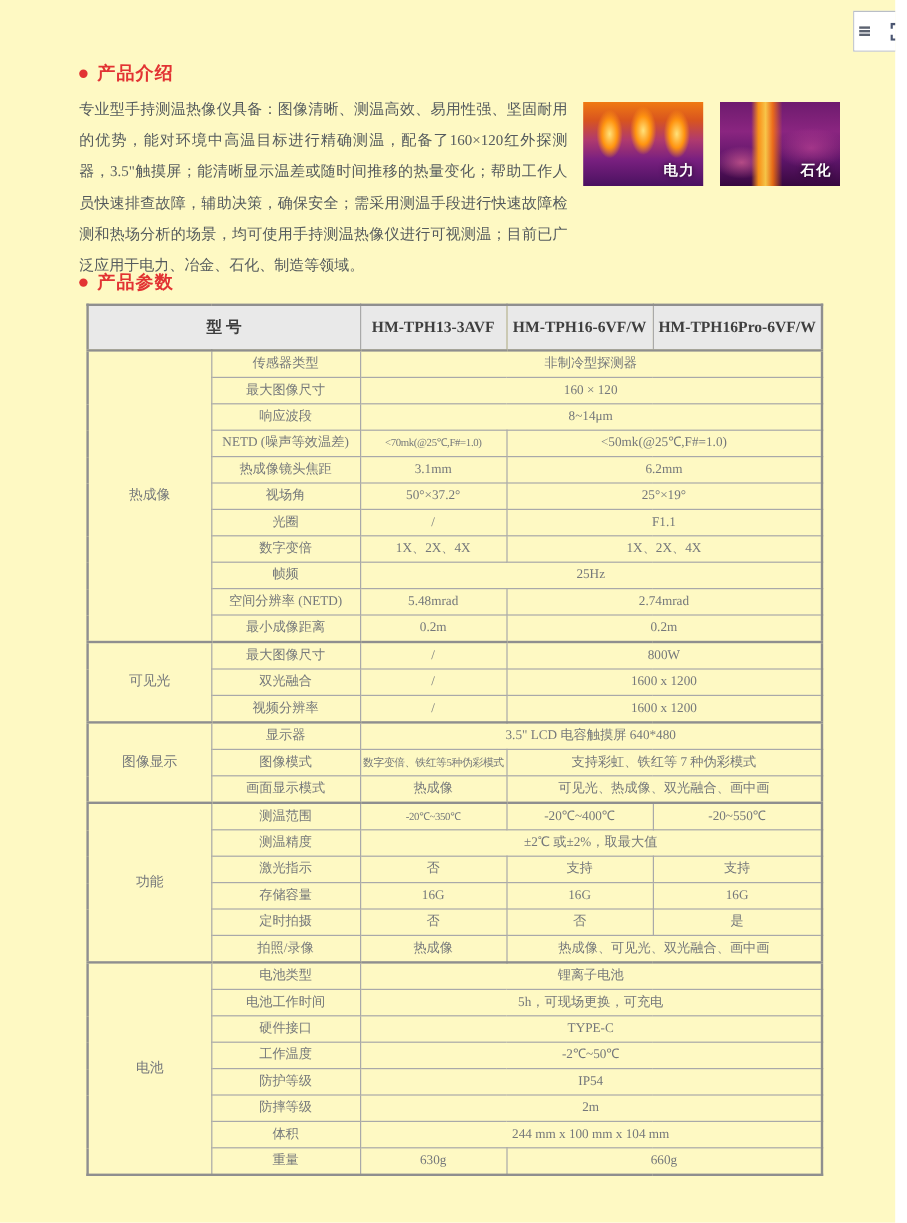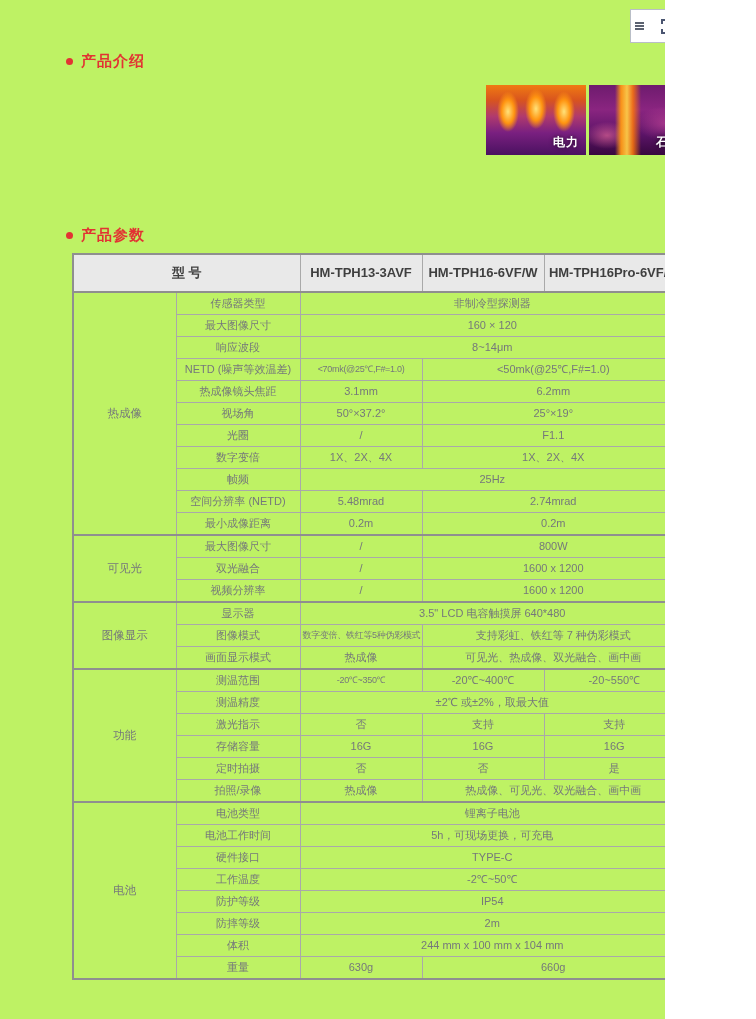--- a/index.html
+++ b/index.html
@@ -1,17 +1,17 @@
 <!DOCTYPE html>
 <html><head>
 <meta charset="utf-8">
 <style>
   html,body{margin:0;padding:0;background:#fff;}
-  .page{position:relative;width:665px;height:1019px;background:#bef264;overflow:hidden;
-        font-family:Liberation Sans, sans-serif;}
+  .page{position:relative;width:746px;height:1019px;background:#fef9c3;overflow:hidden;
+        font-family:Liberation Serif, serif;}
 
   
   .viewer-toolbar{position:absolute;top:9px;right:-25px;width:60px;height:34px;background:#fff;
       border:1px solid #b9bec7;display:flex;align-items:stretch;box-sizing:border-box;}
   .viewer-toolbar button{background:#fff;border:none;margin:0;padding:0;display:flex;
       align-items:center;justify-content:center;cursor:pointer;}
   .vt-menu{width:17px;border-right:1px solid #ccd0d6;}
   .bars{display:inline-block;width:9px;}
   .bars i{display:block;height:1.6px;background:#5b6270;margin:1.7px 0;}
   .vt-cap{flex:1;}
@@ -21,21 +21,21 @@
       color:#e23333;font-size:15px;font-weight:bold;letter-spacing:1px;}
   .section-title .bullet{width:7px;height:7px;border-radius:50%;background:#e23333;flex:0 0 auto;}
   .t1{top:52px;} .t2{top:226px;}
 
   
   .intro-text{position:absolute;left:66px;top:78px;width:407px;margin:0;
       font-size:12.5px;line-height:26px;color:#555b5e;text-align:justify;}
 
   
   .thermal-grid{position:absolute;left:486px;top:85px;display:grid;
-      grid-template-columns:100px 100px;grid-auto-rows:70px;gap:3px;}
+      grid-template-columns:100px 100px;grid-auto-rows:70px;gap:14px;}
   .thermal{position:relative;overflow:hidden;}
   .tlabel{position:absolute;right:7px;bottom:4px;color:#fff;font-size:12px;font-weight:bold;
       text-shadow:0 0 4px rgba(0,0,0,.7);letter-spacing:1px;}
   .t-power{background:
       radial-gradient(ellipse 14px 26px at 22% 38%, #ffe27a, #ff9410 45%, rgba(200,60,140,0) 78%),
       radial-gradient(ellipse 14px 26px at 50% 34%, #ffe27a, #ff9410 45%, rgba(200,60,140,0) 78%),
       radial-gradient(ellipse 14px 26px at 78% 38%, #ffe27a, #ff9410 45%, rgba(200,60,140,0) 78%),
       linear-gradient(180deg,#f07a12 0%,#d8541f 22%,#b03a6e 45%,#7a2080 68%,#4a1160 100%);}
   .t-metal{background:
       radial-gradient(ellipse 36px 20px at 45% 56%, #fff8c8, #ffd23a 28%, #ff7f00 52%, #cf3a1a 72%, rgba(60,10,70,0) 95%),
@@ -90,20 +90,21 @@
         </g>
       </svg>
     </button>
   </div>
 
   <div class="section-title t1">
     <span class="bullet"></span>
     <span>产品介绍</span>
   </div>
 
+  <p class="intro-text">专业型手持测温热像仪具备：图像清晰、测温高效、易用性强、坚固耐用的优势，能对环境中高温目标进行精确测温，配备了160×120红外探测器，3.5"触摸屏；能清晰显示温差或随时间推移的热量变化；帮助工作人员快速排查故障，辅助决策，确保安全；需采用测温手段进行快速故障检测和热场分析的场景，均可使用手持测温热像仪进行可视测温；目前已广泛应用于电力、冶金、石化、制造等领域。</p>
 
   <div class="thermal-grid">
     <div class="thermal t-power">
       <span class="tlabel">电力</span>
     </div>
     <div class="thermal t-petro">
       <span class="tlabel">石化</span>
     </div>
   </div>
 

